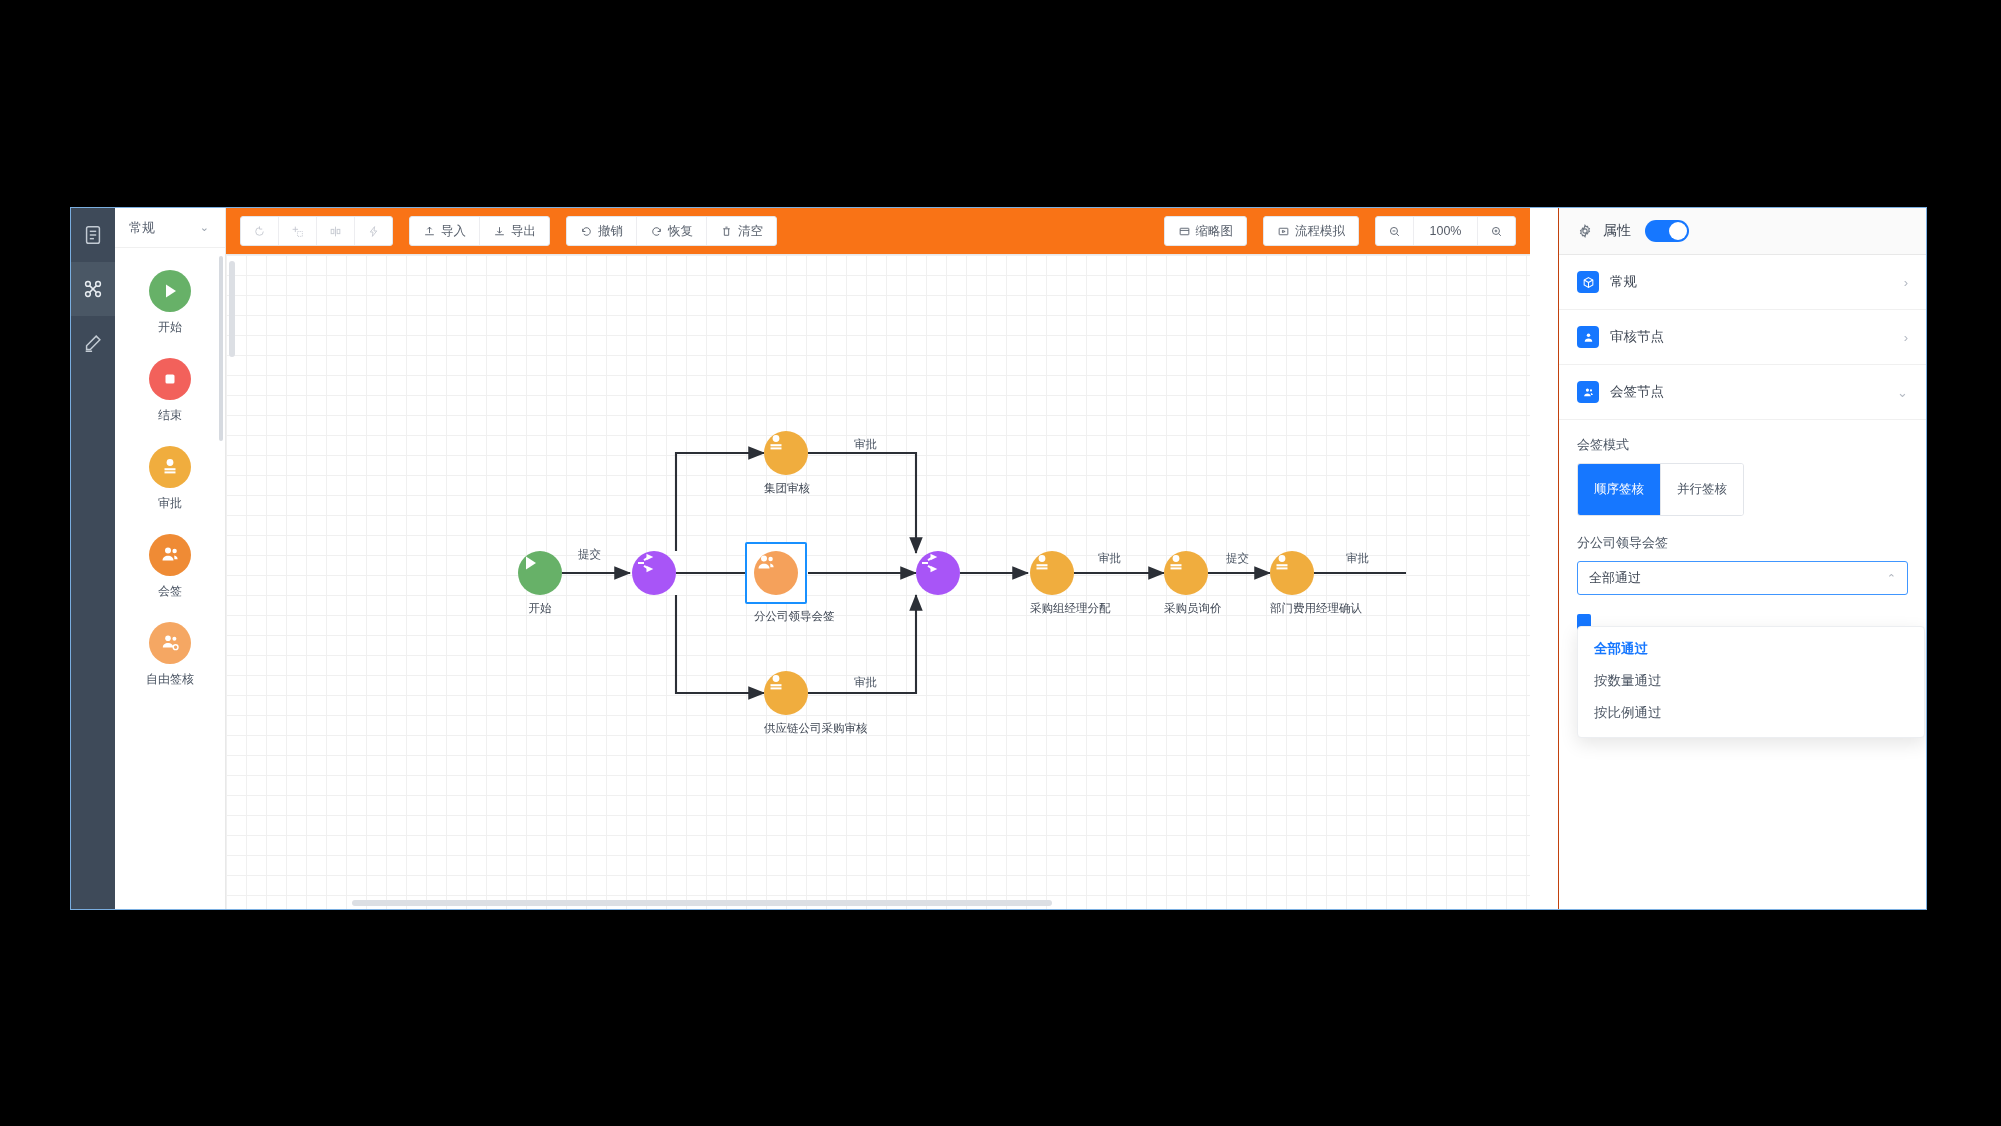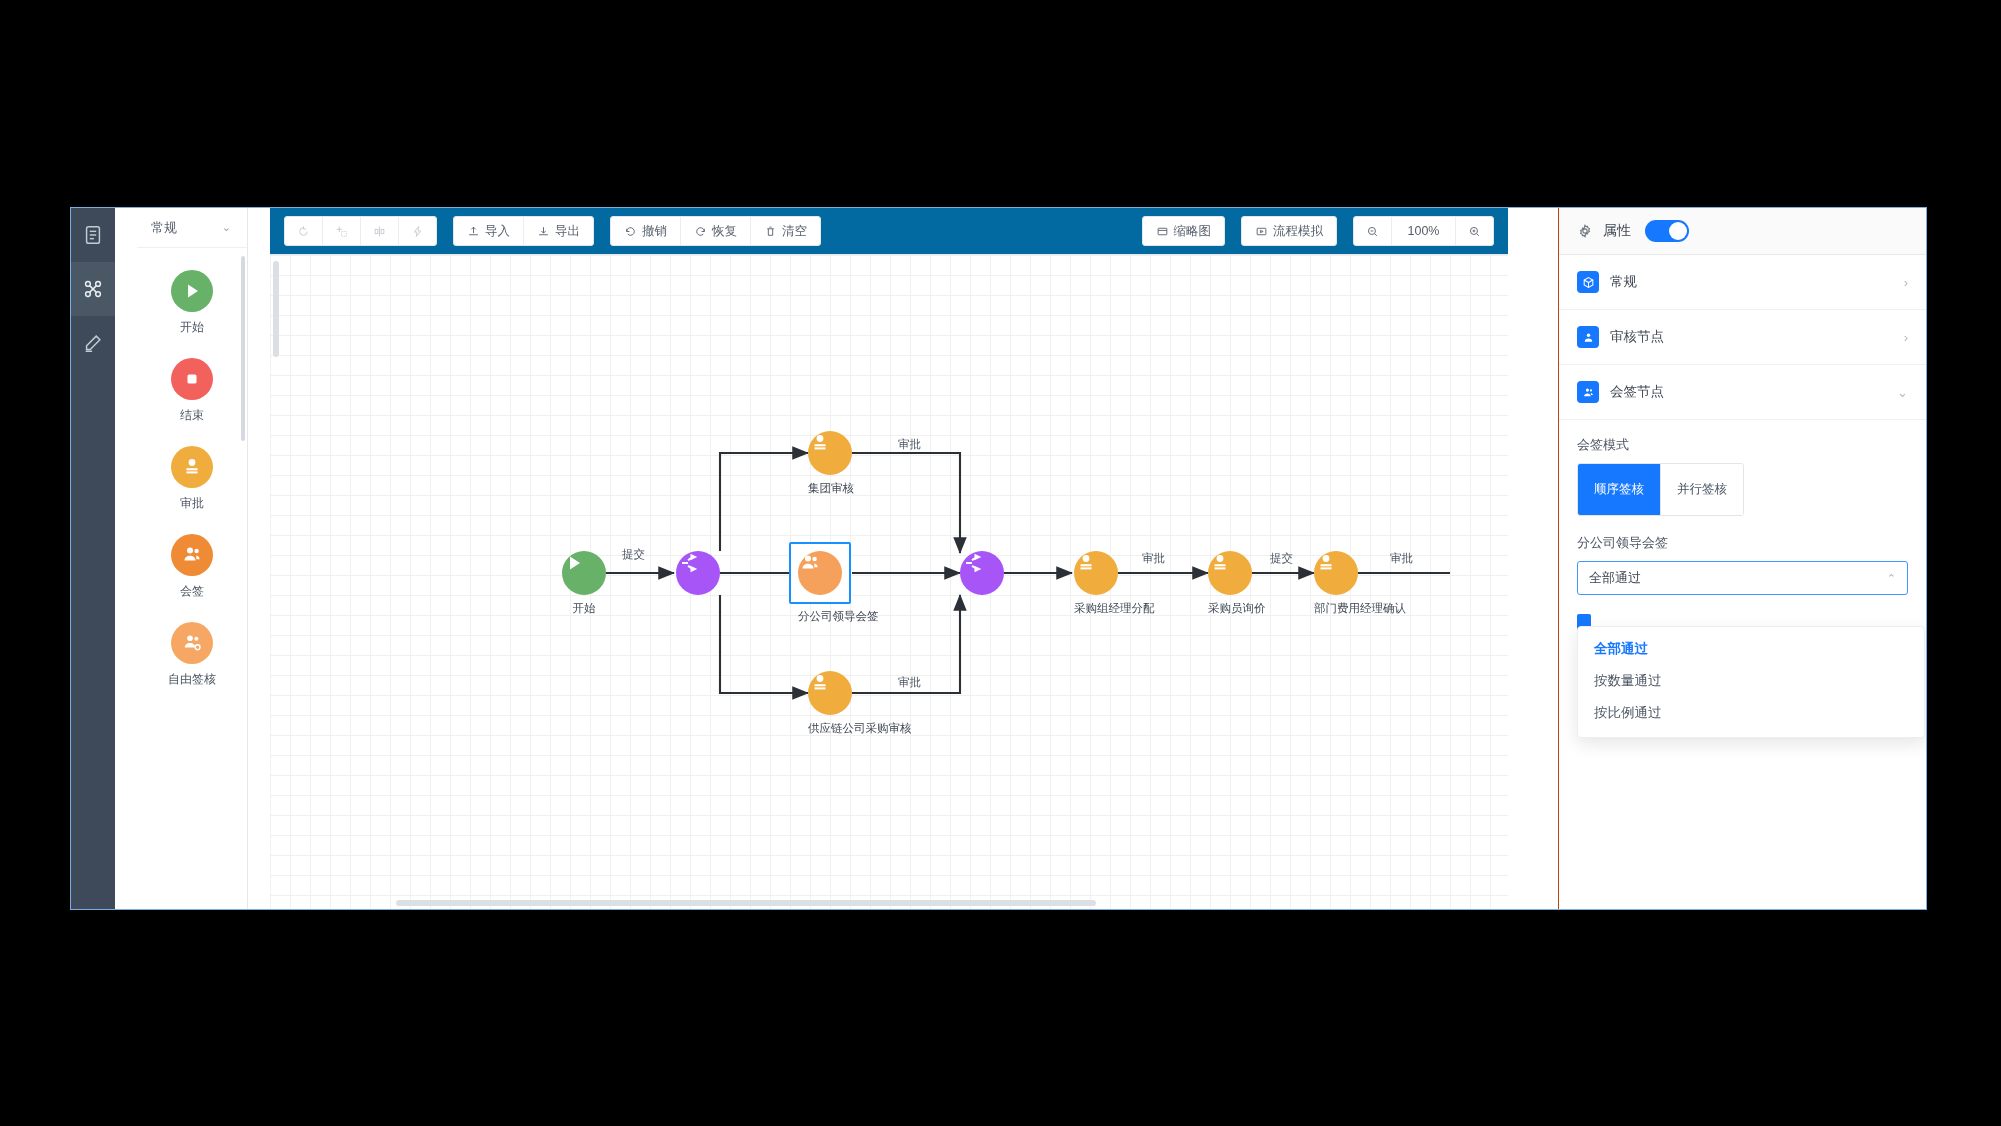--- a/index.html
+++ b/index.html
@@ -11,21 +11,20 @@
     overflow: hidden;
   }
   .app {
     position: absolute;
     left: 70px; top: 207px;
     width: 1857px; height: 703px;
     background: #ffffff;
     border: 1px solid #7aaee0;
     display: flex;
     overflow: hidden;
-    gap: 22px;
   }
 
   
   .rail {
     width: 44px; flex: 0 0 44px;
     background: #3e4a59;
     display: flex; flex-direction: column;
     align-items: stretch;
     padding-top: 0;
   }
@@ -74,21 +73,21 @@
   .pal-scroll {
     position: absolute; right: 2px; top: 8px;
     width: 4px; height: 185px; border-radius: 2px;
     background: #d6dae0;
   }
 
   
   .center { flex: 1 1 auto; display: flex; flex-direction: column; min-width: 0; }
   .toolbar {
     height: 47px; flex: 0 0 47px;
-    background: #0369a1;
+    background: #f97316;
     border-bottom: 1px solid #e8e8e8;
     display: flex; align-items: center;
     padding: 0 14px;
     gap: 0;
   }
   .tgrp {
     display: flex; align-items: center;
     border: 1px solid #e4e6ea; border-radius: 3px;
     background: #fff; overflow: hidden;
     margin-right: 16px;

